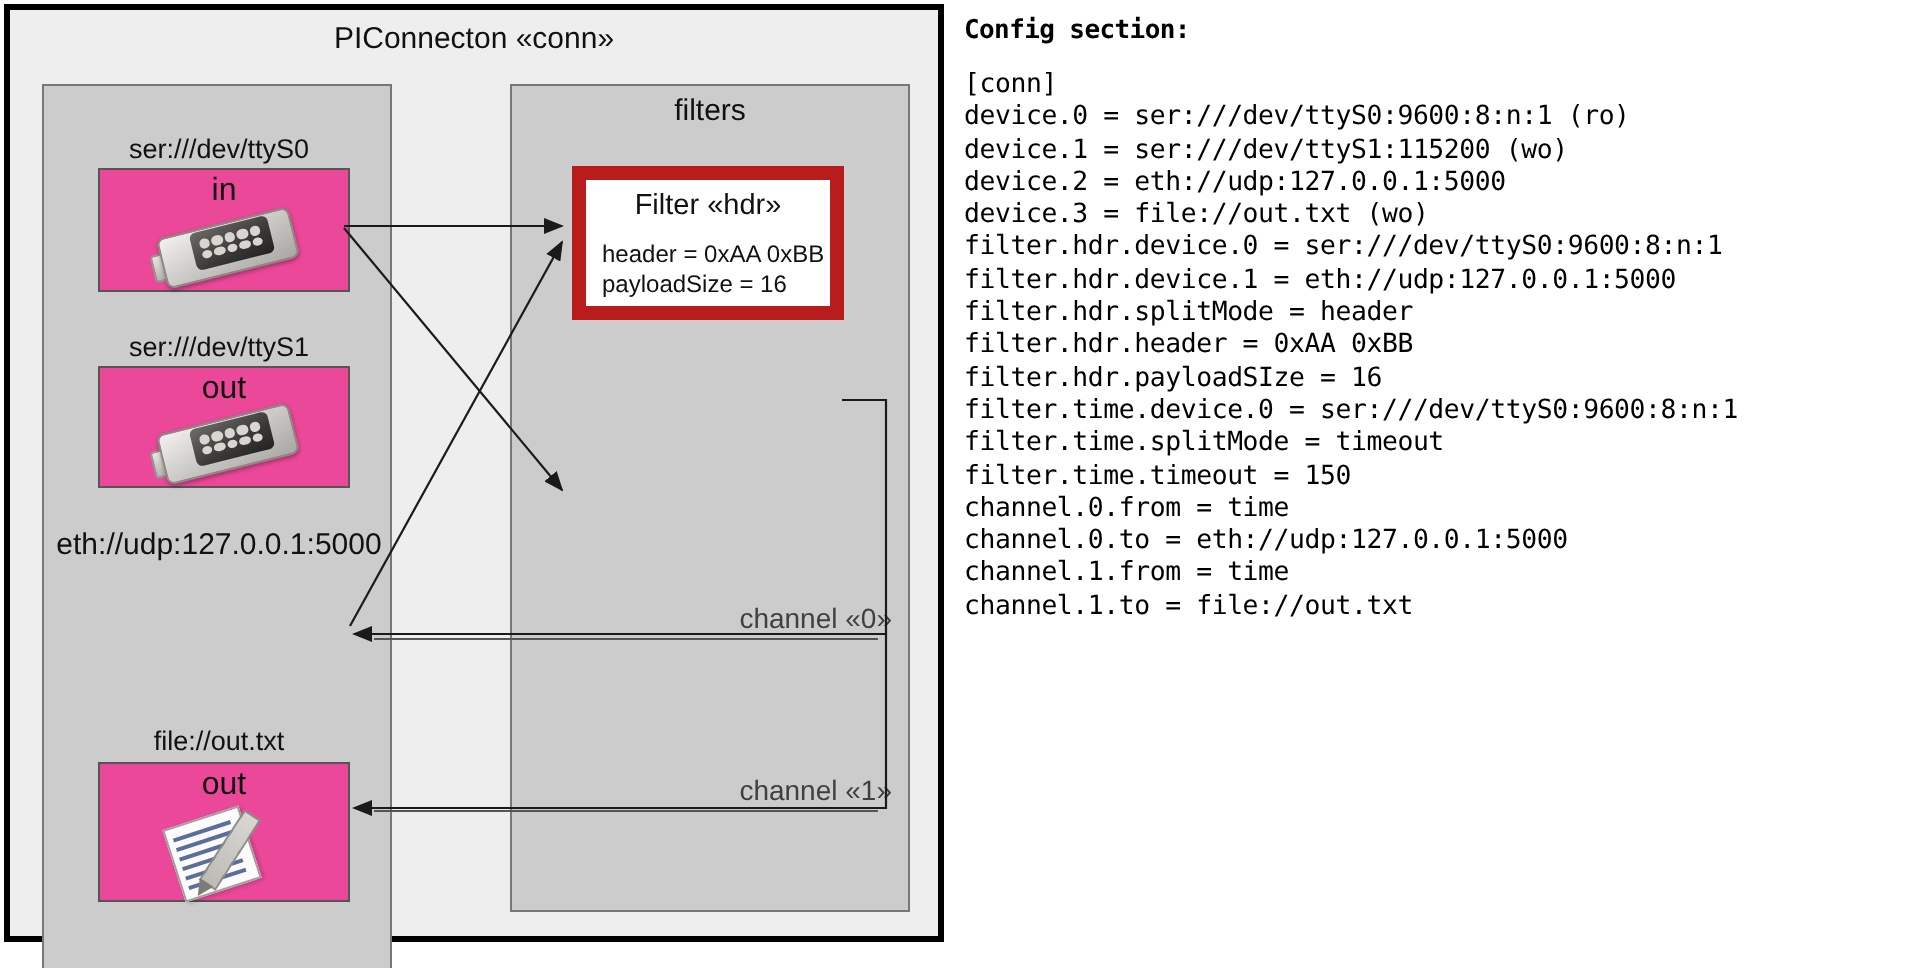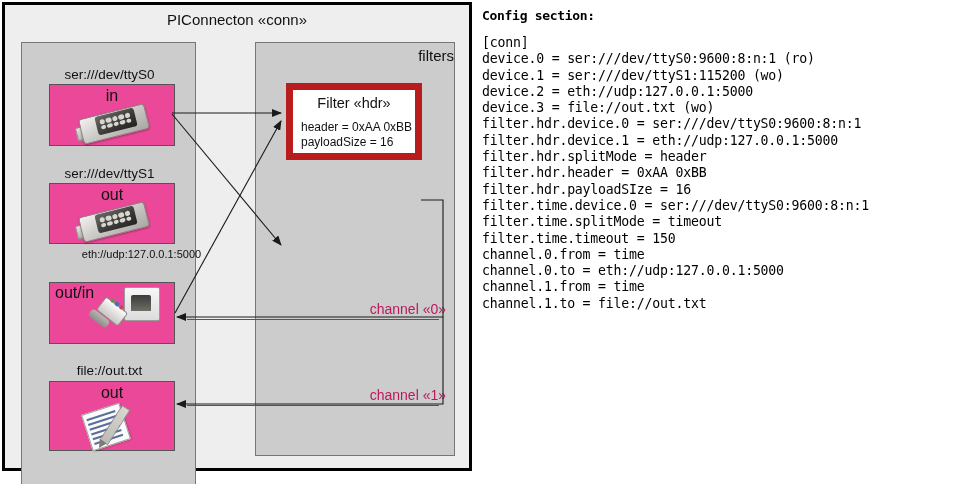--- a/index.html
+++ b/index.html
@@ -37,21 +37,21 @@
     background: #cccccc;
     border: 1px solid #777777;
     box-sizing: border-box;
   }
   #devices-panel { left: 16px; top: 37px; width: 175px; height: 466px; }
   #filters-panel { left: 250px; top: 37px; width: 200px; height: 414px; }
 
   .panel-title {
     position: absolute;
     top: 4px; left: 0; right: 0;
-    text-align: right;
+    text-align: center;
     font-size: 15px;
     color: #111;
   }
 
   
   .dev-label {
     position: absolute;
     left: 0; width: 175px;
     text-align: center;
     font-size: 13.5px;
@@ -107,21 +107,21 @@
   .channel-box {
     position: absolute;
     border: 1px solid #555555;
     background: transparent;
     box-sizing: border-box;
   }
   .channel-label {
     position: absolute;
     right: 8px;
     font-size: 14px;
-    color: #be185d;
+    color: #404040;
     white-space: nowrap;
   }
 
   
   #arrows {
     position: absolute;
     left: 0; top: 0;
     width: 470px; height: 469px;
     pointer-events: none;
   }
@@ -327,34 +327,21 @@
             <i></i>
             <i></i>
             <i></i>
             <i></i>
             <i></i>
             <i></i>
           </span>
       </span>
     </div>
 
-    <div class="dev-label" style="top:205px; font-size:11px;margin-left:32px;">eth://udp:127.0.0.1:5000</div>
-    <div class="dev-box" style="top:239px;height:62px;">
-      <span class="dev-io left">out/in</span>
-      <span class="icon eth-icon" style="left:38px; top:4px;">
-        <span class="eth-jack"></span>
-        <span class="eth-cable"></span>
-        <span class="eth-plug"></span>
-        <span class="eth-leds">
-            <i style="background:#4aa34a"></i>
-            <i style="background:#3f6fc0"></i>
-            <i style="background:#c04a4a"></i>
-          </span>
-      </span>
-    </div>
+    <div class="dev-label" style="top:221px; font-size:15px;">eth://udp:127.0.0.1:5000</div>
 
     <div class="dev-label" style="top:320px;">file://out.txt</div>
     <div class="dev-box" style="top:338px;height:70px;">
       <span class="dev-io">out</span>
       <span class="icon file-icon" style="left:34px; top:20px;">
         <span class="file-sheet"></span>
         <span class="file-lines">
             <i></i>
             <i></i>
             <i></i>

